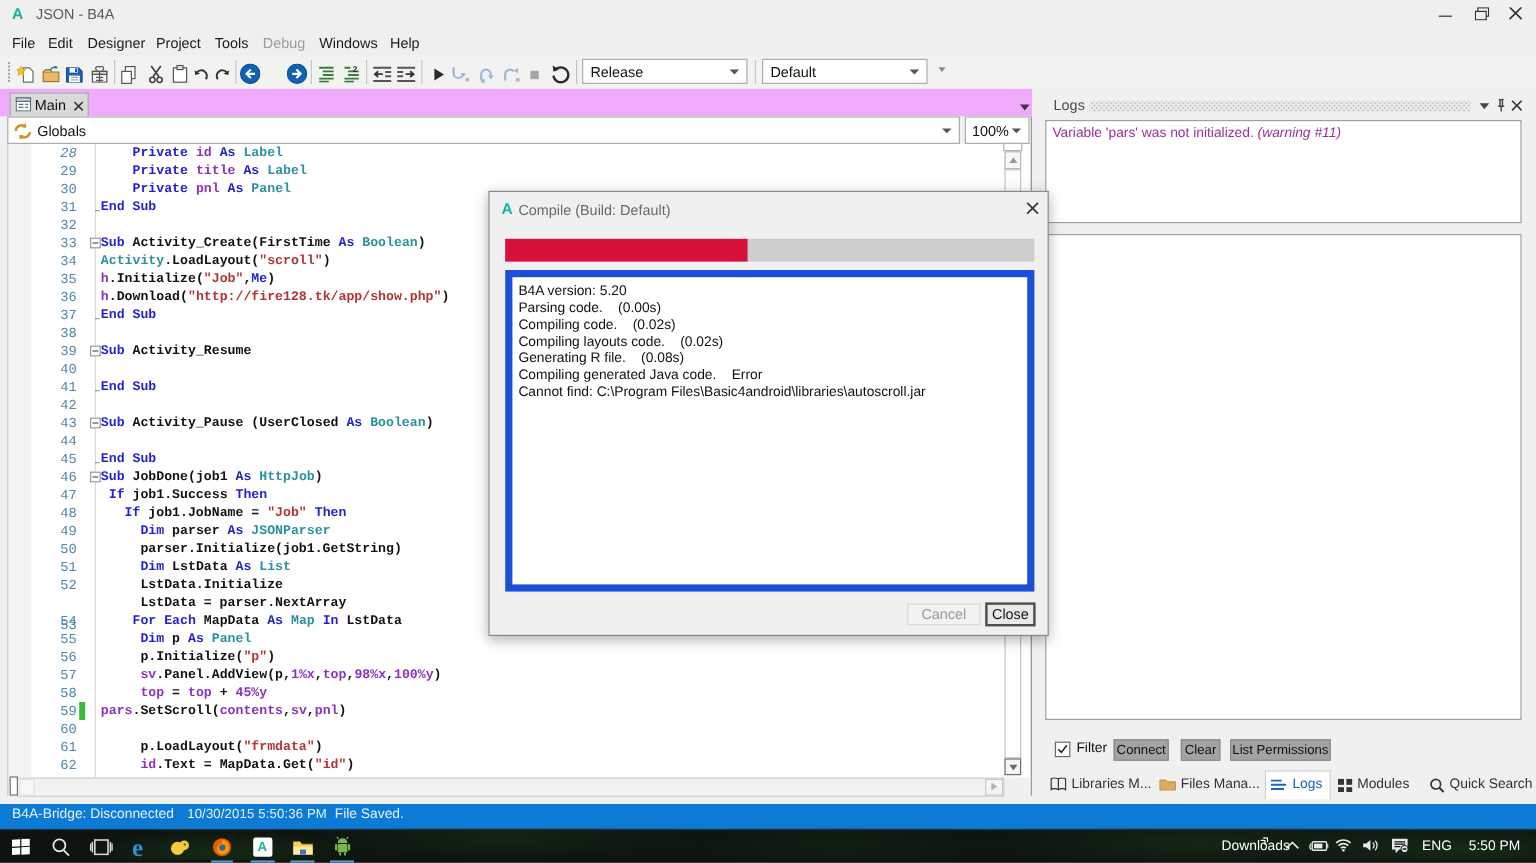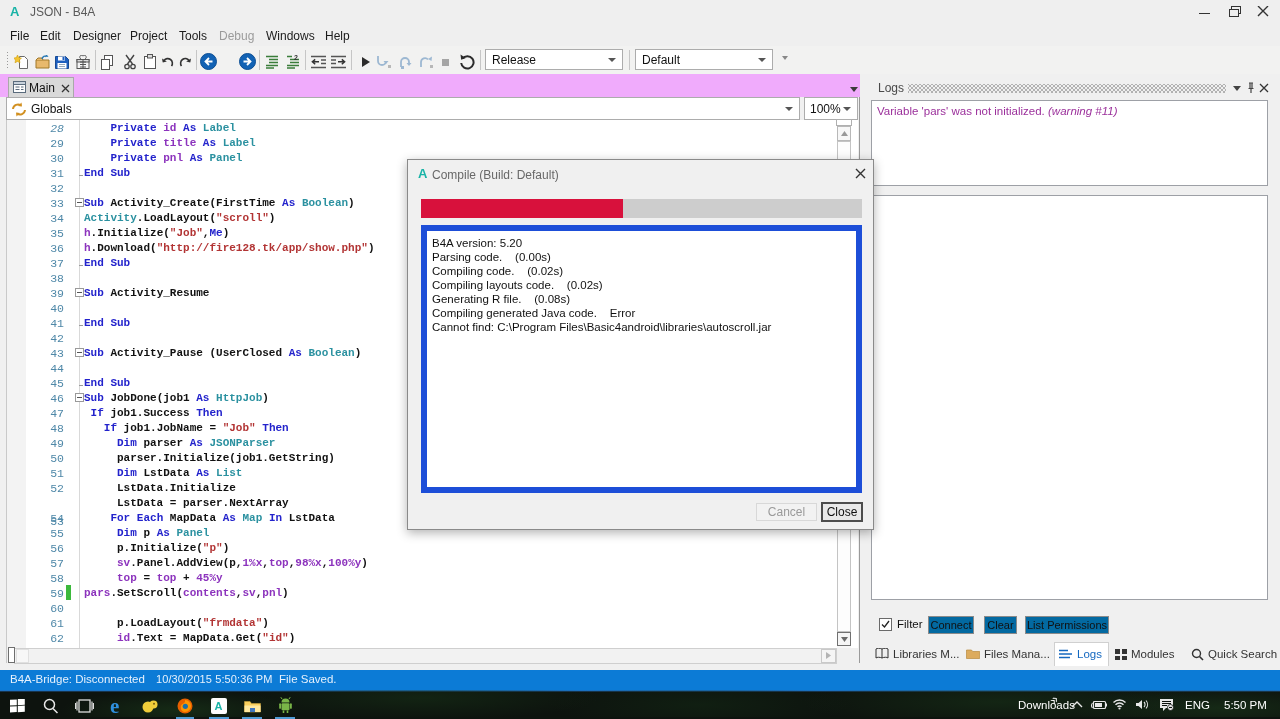--- a/index.html
+++ b/index.html
@@ -37,21 +37,21 @@
 #vsb { left:837px; top:120px; width:14px; height:528px; background:#f7f7f7; }
 #hsb { left:14px; top:648px; width:823px; height:16px; background:#f2f2f2; border:1px solid #cfcfcf; }
 
 #rpanel { left:866px; top:74px; width:414px; height:592px; background:#f0f0f0; }
 #rphead { left:870px; top:80px; width:406px; height:17px; }
 #rpdots { left:908px; top:84px; width:318px; height:9px; background-image:radial-gradient(#b0b0b0 0.7px, transparent 0.9px), radial-gradient(#b0b0b0 0.7px, transparent 0.9px); background-size:4px 4px; background-position:0 0, 2px 2px; }
 #logbox { left:871px; top:100px; width:397px; height:86px; background:#fff; border:1px solid #9da0a6; }
 #logbox2 { left:871px; top:195px; width:397px; height:405px; background:#fff; border:1px solid #9da0a6; }
 #warntext { left:877px; top:105px; font-size:11.5px; color:#9b309b; }
 #filtrow { left:866px; top:612px; width:414px; height:30px; }
-.wbtn { position:absolute; background:#0369a1; border:1px solid #8a8a8a; font-size:11px; white-space:nowrap; overflow:hidden; color:#111; text-align:center; }
+.wbtn { position:absolute; background:#a3a3a3; border:1px solid #8a8a8a; font-size:11px; white-space:nowrap; overflow:hidden; color:#111; text-align:center; }
 #rtabs { left:866px; top:642px; width:414px; height:24px; font-size:11.5px; color:#333; }
 
 #dialog { left:407px; top:159px; width:467px; height:371px; background:#f0f0f0; border:1px solid #8a8a8a; box-shadow:0 3px 10px rgba(0,0,0,0.3); }
 #dlg-prog { left:13px; top:39px; width:441px; height:19px; background:#cdcdcd; }
 #dlg-progfill { left:13px; top:39px; width:202px; height:19px; background:#d8113c; }
 #dlg-log { left:13px; top:65px; width:441px; height:268px; background:#fff; border:6px solid #1d4ed8; font-size:11.5px; color:#111; }
 #dlg-log div { position:absolute; left:5px; }
 .dlgbtn { position:absolute; font-size:12px; text-align:center; }
 
 #statusbar { left:0; top:670px; width:1280px; height:20px; background:#0c7bd6; color:#e6f1fd; font-size:11.5px; }

